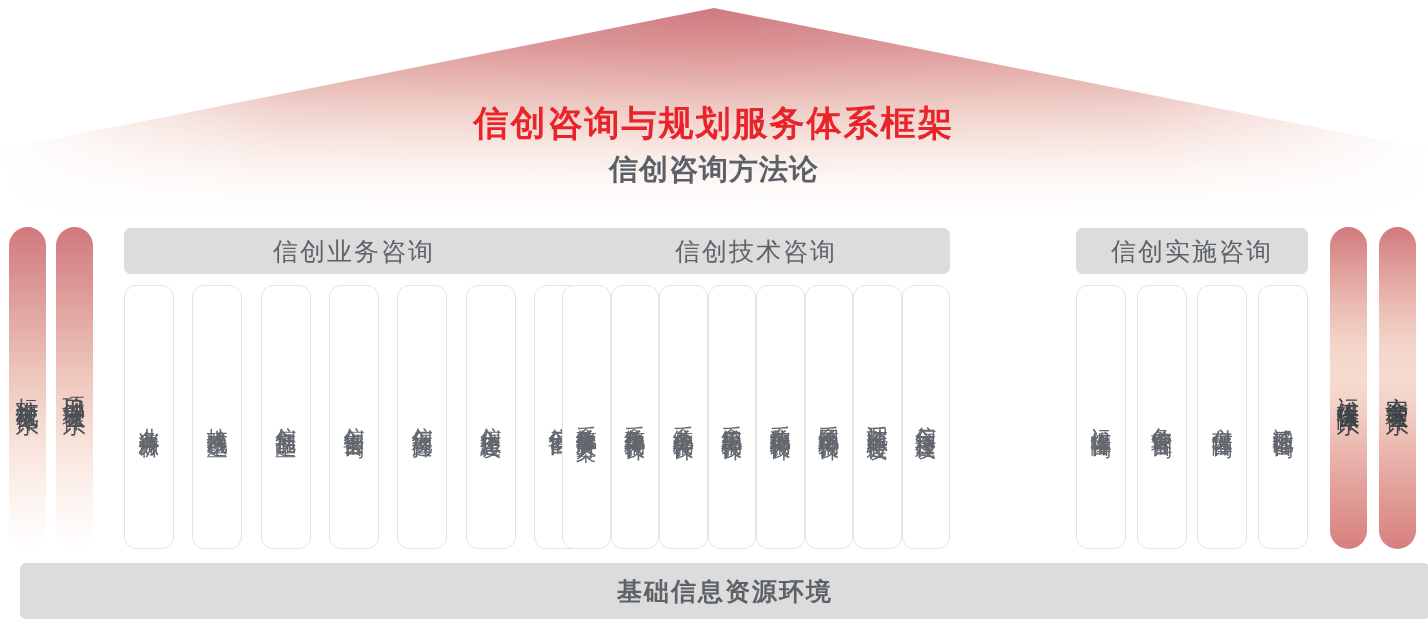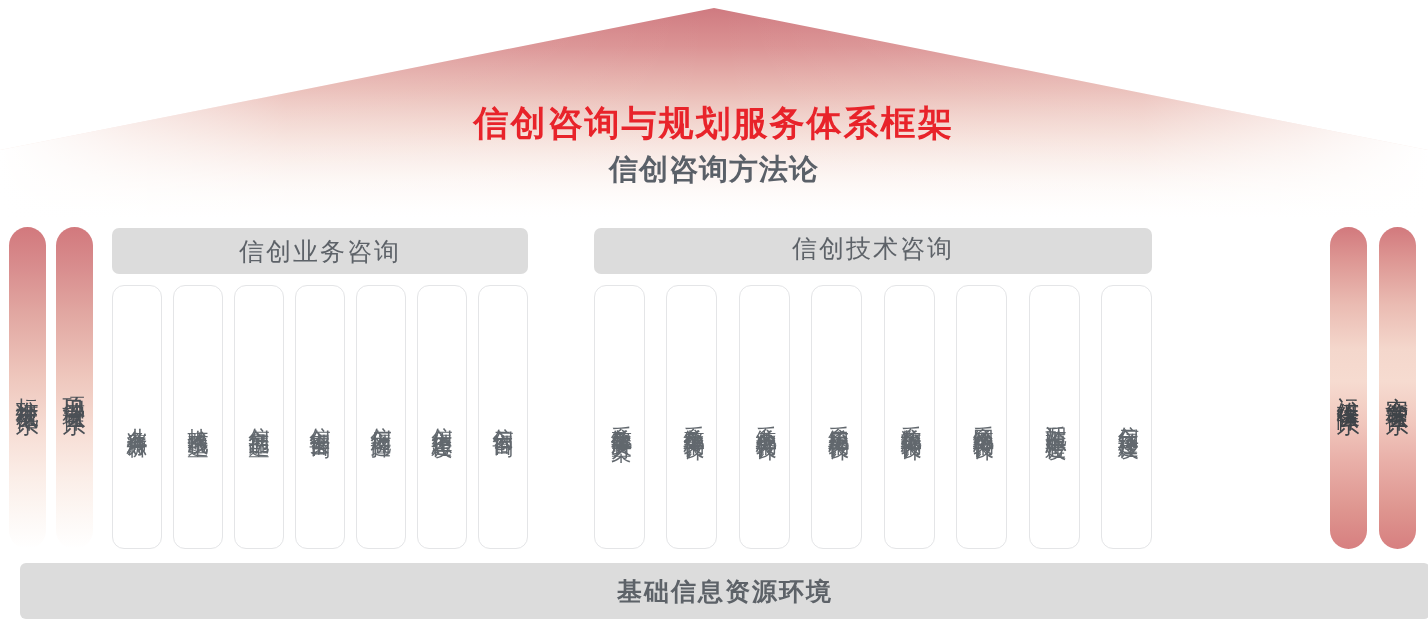--- a/index.html
+++ b/index.html
@@ -140,23 +140,23 @@
     writing-mode: vertical-rl;
     text-orientation: upright;
     font-size: 21px;
     line-height: 26px;
     letter-spacing: 2px;
     color: #62686e;
     text-align: center;
     white-space: nowrap;
   }
 
-  #section-0 { left: 112px; width: 416px; }
+  #section-0 { left: 124px; width: 460px; }
   #section-0 .item-card { width: 50px; }
-  #section-1 { left: 594px; width: 558px; font-family: Liberation Mono, monospace; }
+  #section-1 { left: 562px; width: 388px; }
   #section-1 .item-card { width: 51px; }
   #section-2 { left: 1076px; width: 232px; }
   #section-2 .item-card { width: 50px; }
 
   
   #footer {
     position: absolute;
     left: 20px;
     top: 563px;
     width: 1410px;
@@ -282,18 +282,37 @@
         </div>
       <div class="item-card">
           <span class="item-label">适配验证中心建设</span>
         </div>
       <div class="item-card">
           <span class="item-label">信创云迁移建设</span>
         </div>
     </div>
   </div>
 
+  <div class="section" id="section-2">
+    <div class="section-header">
+      <span class="section-header-label">信创实施咨询</span>
+    </div>
+    <div class="section-items">
+      <div class="item-card">
+          <span class="item-label">运维保障咨询</span>
+        </div>
+      <div class="item-card">
+          <span class="item-label">备件管理咨询</span>
+        </div>
+      <div class="item-card">
+          <span class="item-label">交付保障咨询</span>
+        </div>
+      <div class="item-card">
+          <span class="item-label">迁移适配咨询</span>
+        </div>
+    </div>
+  </div>
 
   <div id="footer">
     <span id="footer-label">基础信息资源环境</span>
   </div>
 
 </div>
 
 </body></html>

